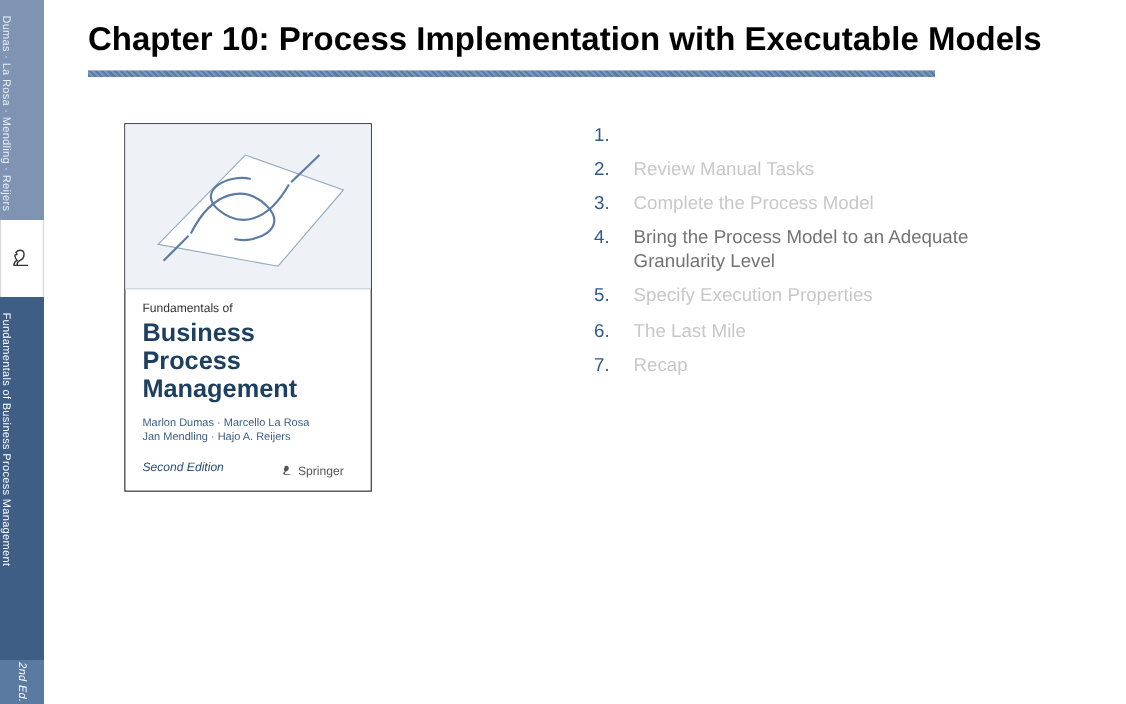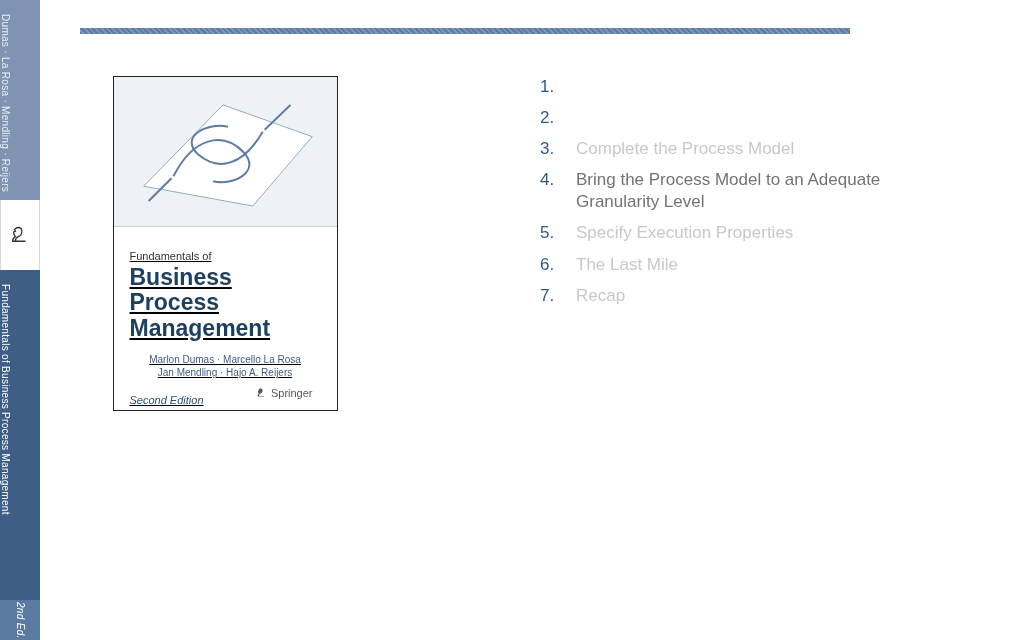--- a/index.html
+++ b/index.html
@@ -27,24 +27,24 @@
   .title { font-size: 30px; font-weight: 700; color: #000; line-height: 1.2; }
   .rule { height: 6px; width: 770px; margin-top: 10px; background: repeating-linear-gradient(45deg,#5d7ca3,#5d7ca3 2px,#7a95b7 2px,#7a95b7 4px); }
 
   .body { display: flex; margin-top: 42px; }
 
   
   .cover-wrap { width: 290px; display: flex; justify-content: center; }
   .cover { width: 225px; height: 335px; border: 1px solid #222; background: #fff; position: relative; }
   .cover-art { position: absolute; left: 0; top: 0; right: 0; height: 150px; background: #eef2f6; border-bottom: 1px solid #c4d0dc; overflow: hidden; }
   .cover-art svg { width: 100%; height: 100%; }
-  .cover-lower { position: absolute; left: 16px; right: 16px; top: 173px; text-decoration: underline; }
+  .cover-lower { position: absolute; left: 16px; right: 16px; top: 162px; }
   .fund { font-size: 11px; color: #333; }
   .bpm  { font-size: 23px; font-weight: 700; color: #1e4060; line-height: 1.1; margin-top: 3px; }
-  .authors { font-size: 10px; color: #3b5d82; margin-top: 12px; line-height: 1.35; text-align: center; }
+  .authors { font-size: 10px; color: #3b5d82; margin-top: 12px; line-height: 1.35; }
   .edition { font-size: 11px; color: #2b4f74; font-style: italic; margin-top: 14px; }
   .publisher { position: absolute; right: 24px; bottom: 10px; font-size: 11px; color: #555; display: flex; align-items: center; gap: 4px; }
   .publisher svg { width: 12px; height: 12px; }
 
   
   .contents { flex: 1; padding-left: 170px; font-size: 17px; }
   .contents-head { color: #000; margin-bottom: 10px; }
   .toc { list-style: none; }
   .toc li { display: flex; gap: 18px; margin-bottom: 9px; line-height: 1.3; }
   .toc .num { color: #2d5a8a; min-width: 18px; }
@@ -69,20 +69,21 @@
     </div>
     <div class="spine-seg spine-mid">
       <div class="spine-text">Fundamentals of Business Process Management</div>
     </div>
     <div class="spine-seg spine-bot">
       <div class="spine-text">2nd Ed.</div>
     </div>
   </div>
 
   <div class="slide">
+    <h1 class="title">Chapter 10: Process Implementation with Executable Models</h1>
     <div class="rule"></div>
 
     <div class="body">
 
       <div class="cover-wrap">
         <div class="cover">
           <div class="cover-art">
             <svg viewBox="0 0 225 150">
               <rect x="0" y="0" width="225" height="150" fill="#eef2f6"></rect>
               <polygon points="30,110 110,28 200,60 140,130" fill="#ffffff" stroke="#94a9bf" stroke-width="1"></polygon>
@@ -112,20 +113,21 @@
         </div>
       </div>
 
       <div class="contents">
         <ol class="toc" id="toc">
             <li>
               <span class="num">1.</span>
             </li>
             <li>
               <span class="num">2.</span>
+              <span class="lbl">Review Manual Tasks</span>
             </li>
             <li>
               <span class="num">3.</span>
               <span class="lbl">Complete the Process Model</span>
             </li>
             <li class="active">
               <span class="num">4.</span>
               <span class="lbl">Bring the Process Model to an Adequate Granularity Level</span>
             </li>
             <li>

